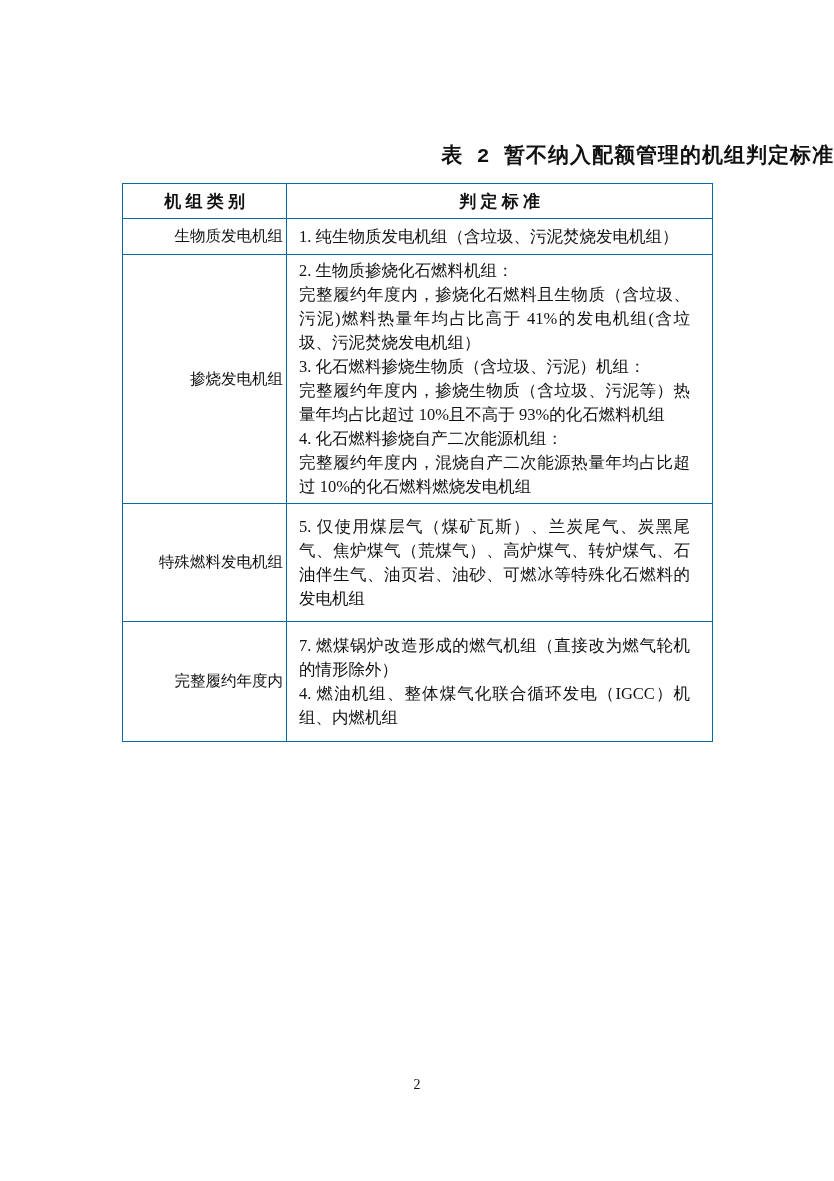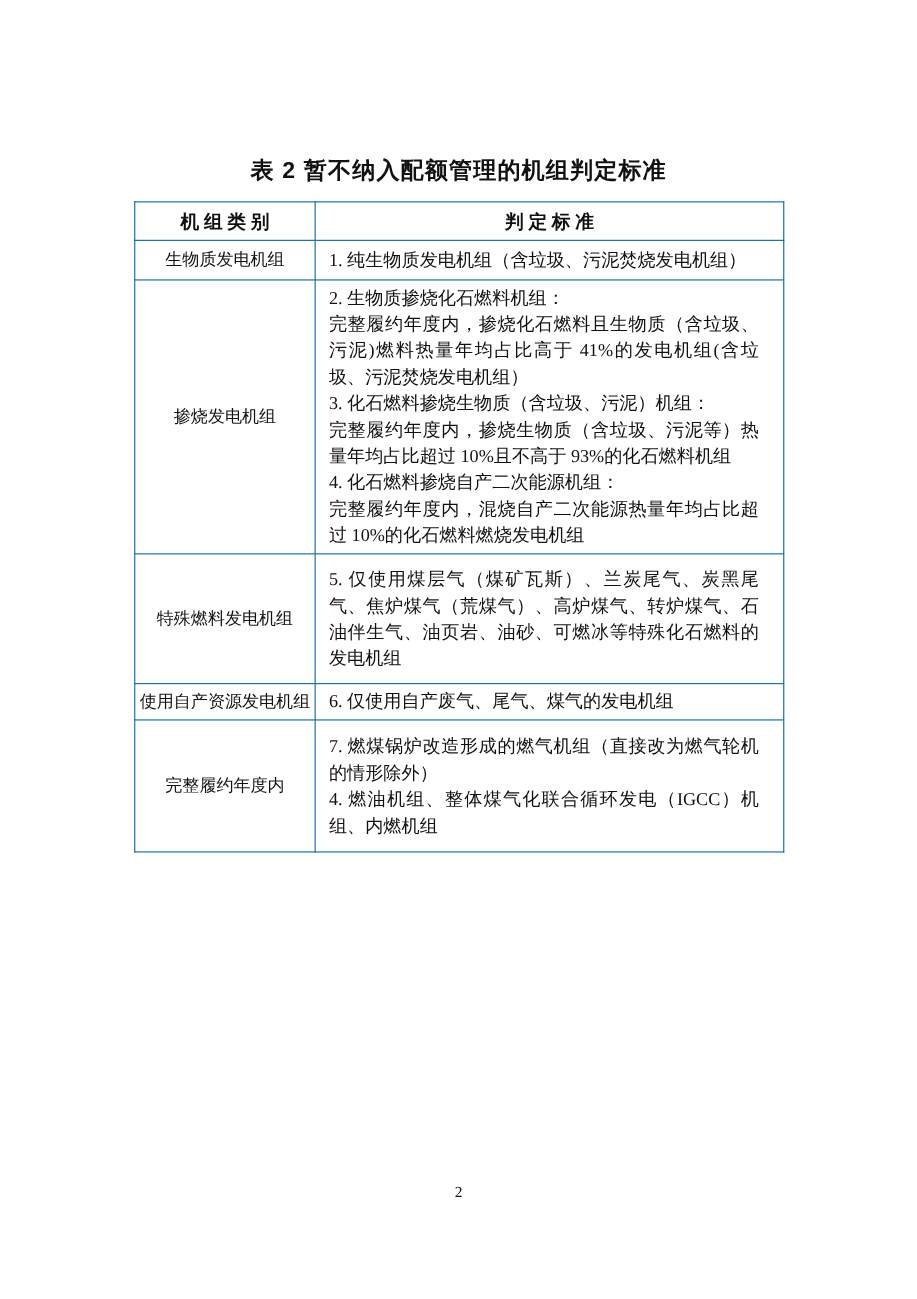--- a/index.html
+++ b/index.html
@@ -8,46 +8,46 @@
     background: #ffffff;
     position: relative;
     font-family: "Liberation Serif", "DejaVu Serif", serif;
     color: #111111;
     overflow: hidden;
   }
   .doc-title {
     position: absolute;
     top: 141px; left: 0; width: 834px;
     margin: 0;
-    text-align: center;
+    text-align: right;
     font-size: 21px;
     font-weight: bold;
     letter-spacing: 1px;
-    font-family: Liberation Sans, sans-serif;
+    font-family: Liberation Mono, monospace;
   }
   table.criteria-table {
     position: absolute;
     left: 122px; top: 183px;
     width: 590px;
     border-collapse: collapse;
     table-layout: fixed;
   }
   .criteria-table th, .criteria-table td {
     border: 1px solid #0369a1;
     vertical-align: middle;
   }
   .criteria-table thead tr { height: 35px; }
   th.col-header {
     font-size: 17px;
     font-weight: bold;
     text-align: center;
     padding: 0;
   }
   td.cat-cell {
-    text-align: center;
+    text-align: right;
     font-size: 15.5px;
     padding: 2px 3px;
   }
   td.crit-cell {
     font-size: 16.5px;
     line-height: 24px;
     text-align: justify;
     padding: 4px 22px 4px 12px;
     margin-left: 19px;
   }
@@ -92,26 +92,20 @@
           <div class="crit-para">4. 化石燃料掺烧自产二次能源机组：</div>
           <div class="crit-para">完整履约年度内，混烧自产二次能源热量年均占比超过 10%的化石燃料燃烧发电机组</div>
         </td>
       </tr>
       <tr style="height: 118px;">
         <td class="cat-cell">特殊燃料发电机组</td>
         <td class="crit-cell">
           <div class="crit-para">5. 仅使用煤层气（煤矿瓦斯）、兰炭尾气、炭黑尾气、焦炉煤气（荒煤气）、高炉煤气、转炉煤气、石油伴生气、油页岩、油砂、可燃冰等特殊化石燃料的发电机组</div>
         </td>
       </tr>
-      <tr style="height: 32px;">
-        <td class="cat-cell">使用自产资源发电机组</td>
-        <td class="crit-cell">
-          <div class="crit-para">6. 仅使用自产废气、尾气、煤气的发电机组</div>
-        </td>
-      </tr>
       <tr style="height: 120px;">
         <td class="cat-cell">完整履约年度内</td>
         <td class="crit-cell">
           <div class="crit-para">7. 燃煤锅炉改造形成的燃气机组（直接改为燃气轮机的情形除外）</div>
           <div class="crit-para">4. 燃油机组、整体煤气化联合循环发电（IGCC）机组、内燃机组</div>
         </td>
       </tr>
     </tbody>
 </table>
 

